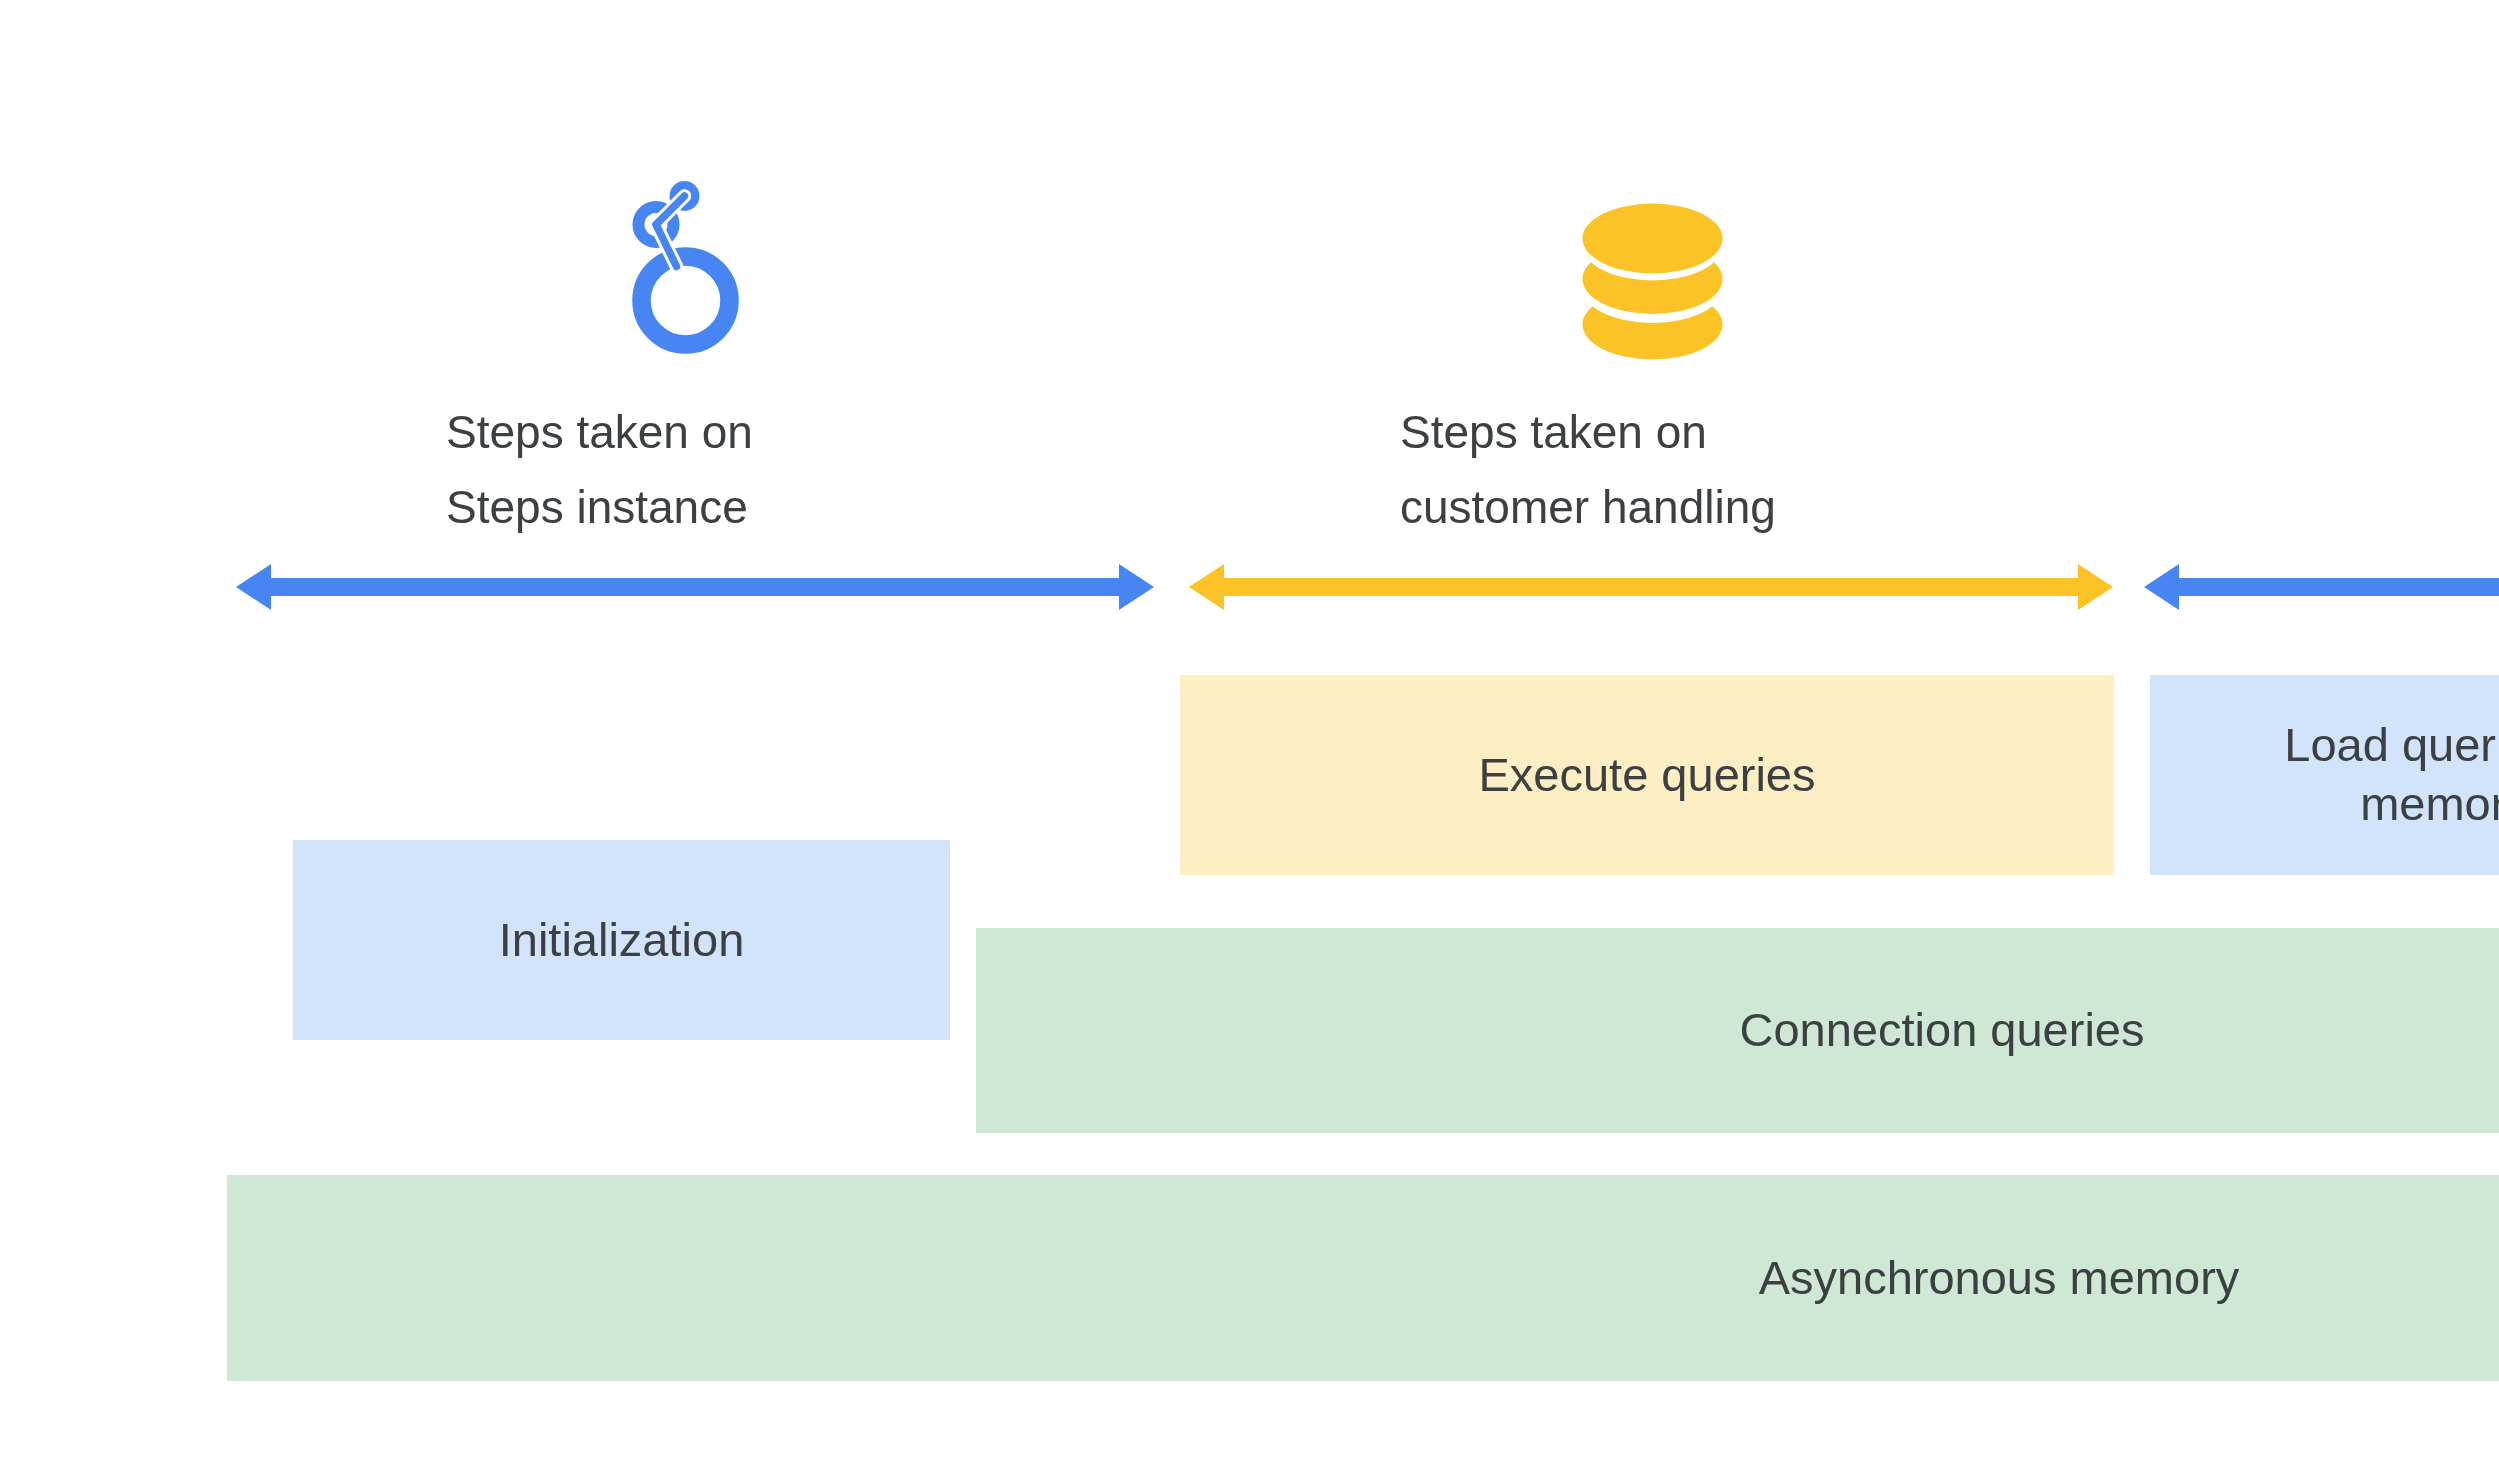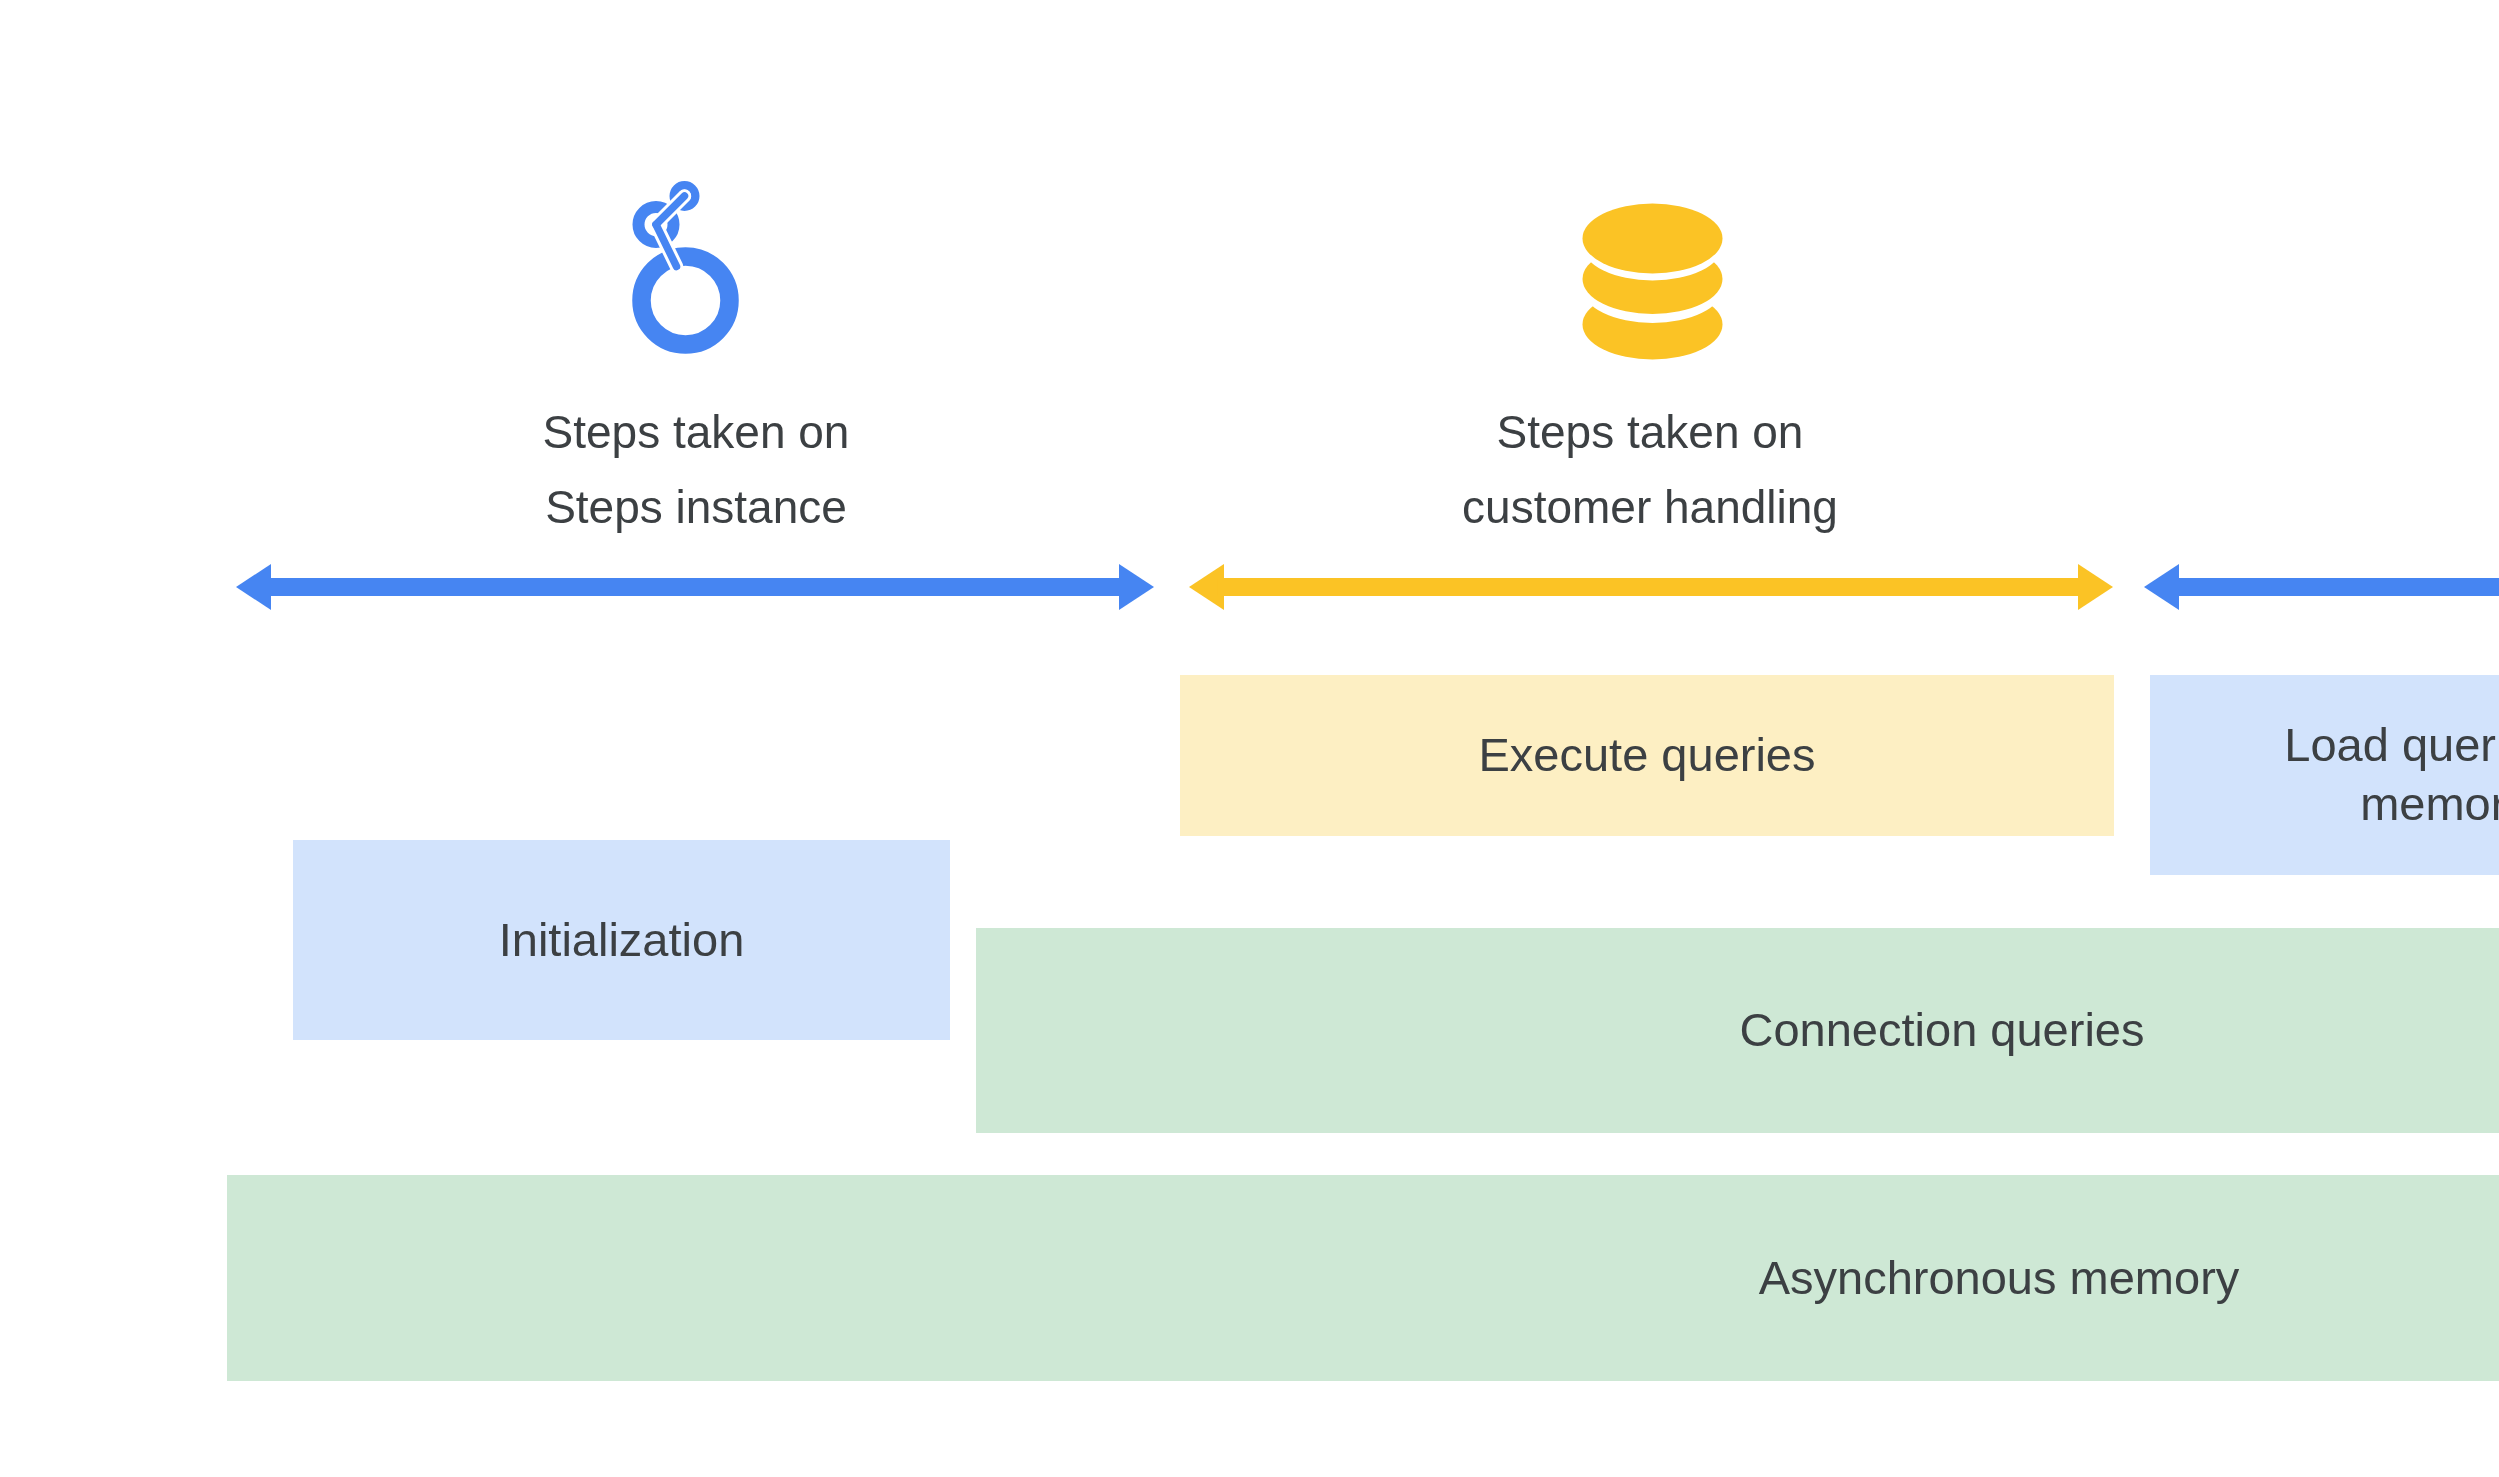--- a/index.html
+++ b/index.html
@@ -8,21 +8,20 @@
     width:3999px;
     height:1478px;
     background:#ffffff;
     font-family:"Liberation Sans", sans-serif;
     overflow:hidden;
   }
   .hdr-label{
     position:absolute;
     top:395px;
     width:500px;
-    text-align:center;
     font-size:46px;
     line-height:75px;
     color:#3C4043;
     white-space:nowrap;
   }
   .icon-svg{position:absolute;display:block;}
   .arrow-svg{position:absolute;top:557px;display:block;}
   .arrow-blue .part{fill:#4685F2;}
   .arrow-yellow .part{fill:#FBC325;}
   .box{
@@ -32,21 +31,21 @@
     justify-content:center;
     text-align:center;
     font-size:47px;
     line-height:1.25;
     color:#3C4043;
   }
   .bg-lightblue{background:#D2E3FC;}
   .bg-lightyellow{background:#FDEFC3;}
   .bg-lightgreen{background:#CEE8D5;}
   .box-initialization{left:293px;top:840px;width:657px;height:200px;}
-  .box-execute{left:1180px;top:675px;width:934px;height:161px;}
+  .box-execute{left:1180px;top:675px;width:934px;height:200px;}
   .box-load{left:2150px;top:675px;width:590px;height:200px;}
   .box-load span{display:block;max-width:480px;}
   .box-connection{left:976px;top:928px;width:1932px;height:205px;}
   .box-async{left:227px;top:1175px;width:3544px;height:206px;}
   .looker-blue{stroke:#4685F2;}
   .looker-rod{stroke:#4685F2;}
   .db-yellow{fill:#FBC325;}
   .white{stroke:#ffffff;}
   .white-fill{fill:#ffffff;}
 </style>

